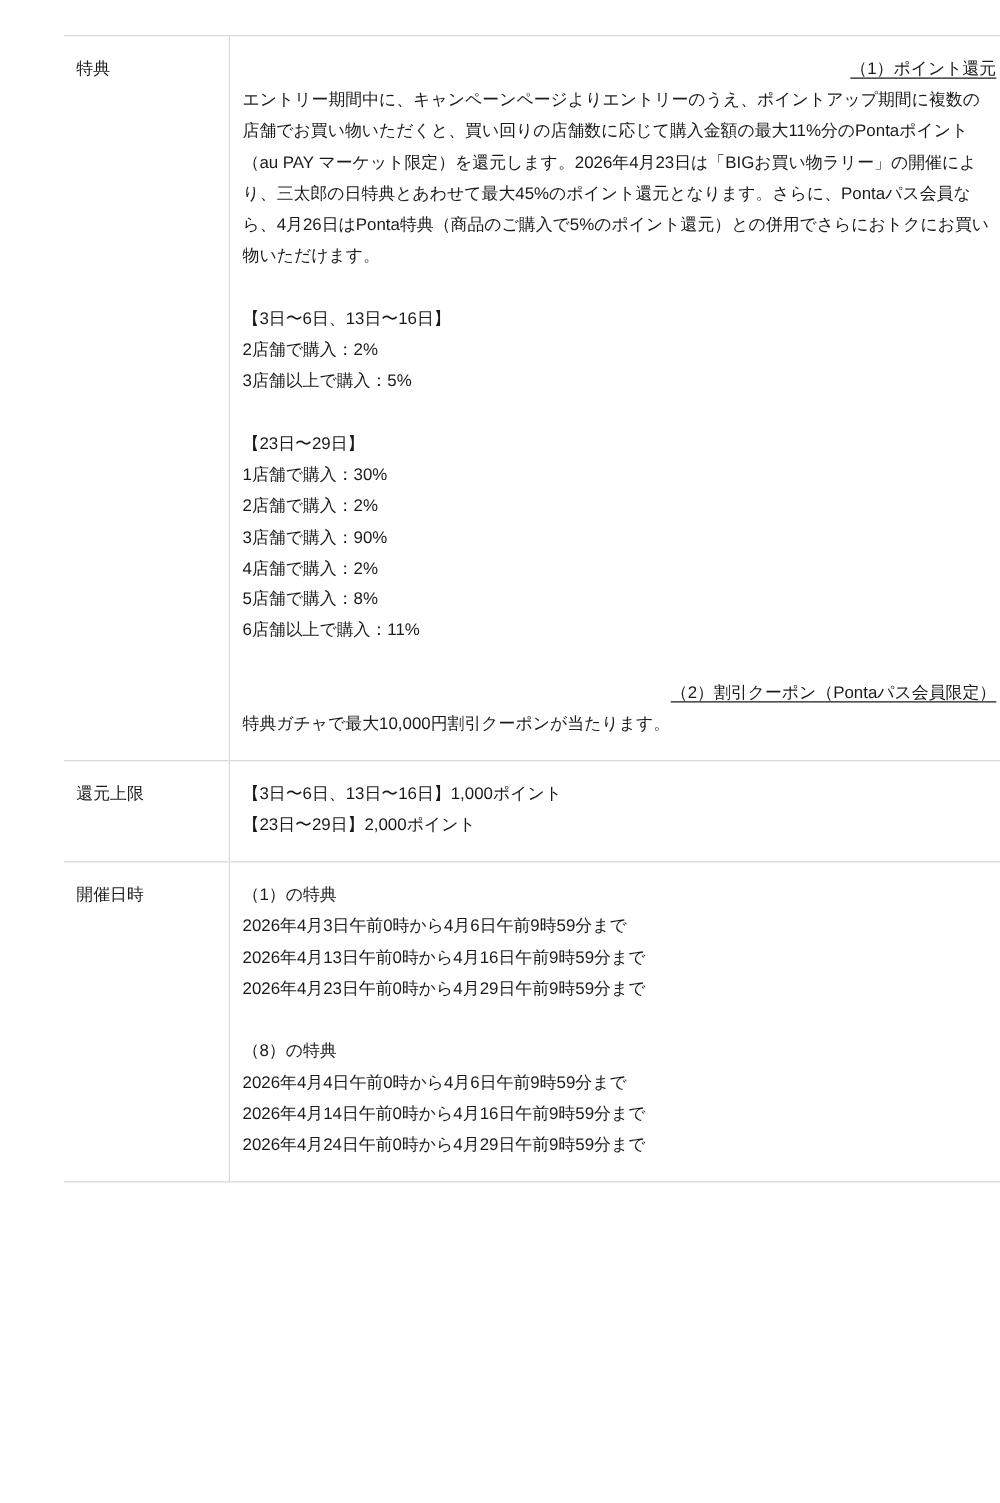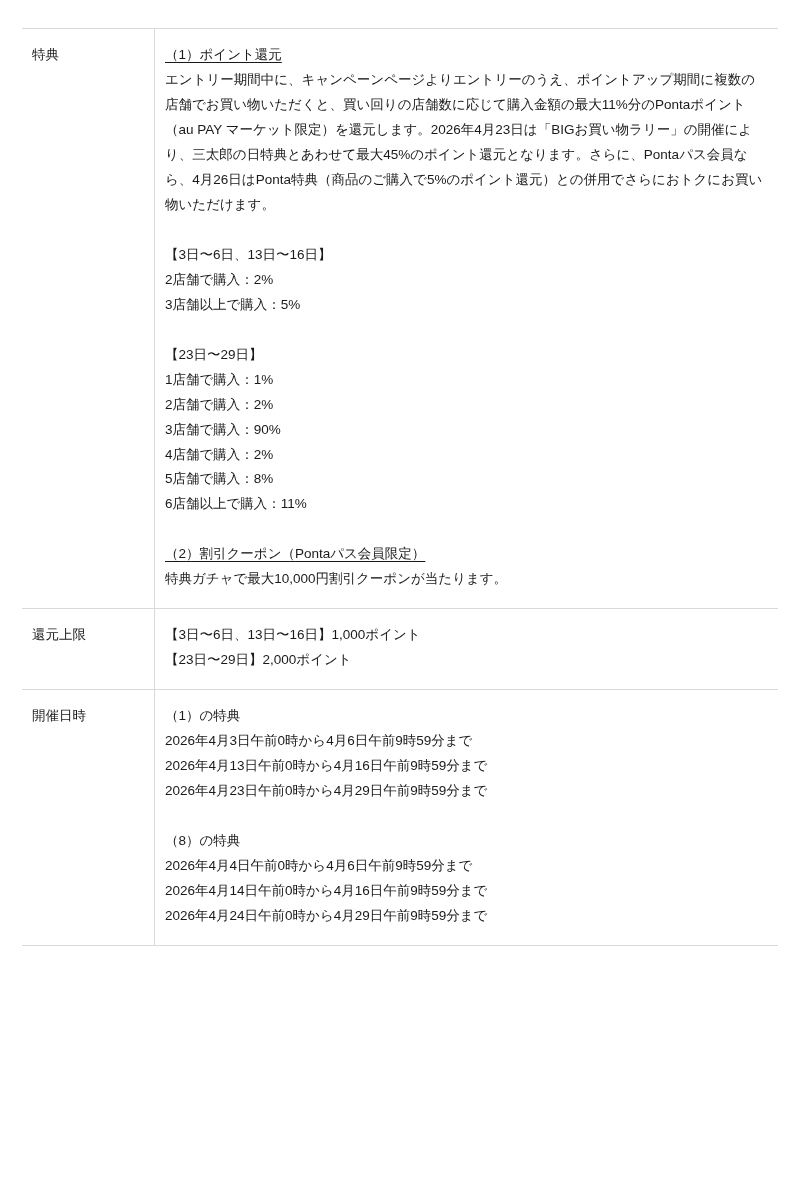--- a/index.html
+++ b/index.html
@@ -11,20 +11,21 @@
     width: 800px;
     min-height: 1202px;
     font-family: "Liberation Sans", "DejaVu Sans", sans-serif;
     color: #1a1a1a;
     -webkit-font-smoothing: antialiased;
   }
   .page {
     width: 716px;
     box-sizing: border-box;
     padding: 28px 32px 10px 22px;
+    margin-left: 29px;
   }
   table.spec-table {
     width: 756px;
     border-collapse: collapse;
     table-layout: fixed;
   }
   table.spec-table tr {
     border-top: 1px solid #d9d9d9;
     border-bottom: 1px solid #d9d9d9;
   }
@@ -49,41 +50,42 @@
   .line {
     margin: 0;
     padding: 0;
   }
   .line.blank {
     height: 1.85em;
   }
   .underline {
     text-decoration: underline;
     text-underline-offset: 3px;
+    text-align: right;
   }
 </style>
 </head>
 <body>
 
 <div class="page">
   <table class="spec-table">
     <tbody>
 
       <tr>
         <td class="label-cell">特典</td>
         <td class="content-cell">
           <p class="line underline">（1）ポイント還元</p>
           <p class="line">エントリー期間中に、キャンペーンページよりエントリーのうえ、ポイントアップ期間に複数の店舗でお買い物いただくと、買い回りの店舗数に応じて購入金額の最大11%分のPontaポイント（au PAY マーケット限定）を還元します。2026年4月23日は「BIGお買い物ラリー」の開催により、三太郎の日特典とあわせて最大45%のポイント還元となります。さらに、Pontaパス会員なら、4月26日はPonta特典（商品のご購入で5%のポイント還元）との併用でさらにおトクにお買い物いただけます。</p>
           <p class="line blank"></p>
           <p class="line">【3日〜6日、13日〜16日】</p>
           <p class="line">2店舗で購入：2%</p>
           <p class="line">3店舗以上で購入：5%</p>
           <p class="line blank"></p>
           <p class="line">【23日〜29日】</p>
-          <p class="line">1店舗で購入：1%</p>
+          <p class="line">1店舗で購入：30%</p>
           <p class="line">2店舗で購入：2%</p>
           <p class="line">3店舗で購入：90%</p>
           <p class="line">4店舗で購入：2%</p>
           <p class="line">5店舗で購入：8%</p>
           <p class="line">6店舗以上で購入：11%</p>
           <p class="line blank"></p>
           <p class="line underline">（2）割引クーポン（Pontaパス会員限定）</p>
           <p class="line">特典ガチャで最大10,000円割引クーポンが当たります。</p>
         </td>
       </tr>

